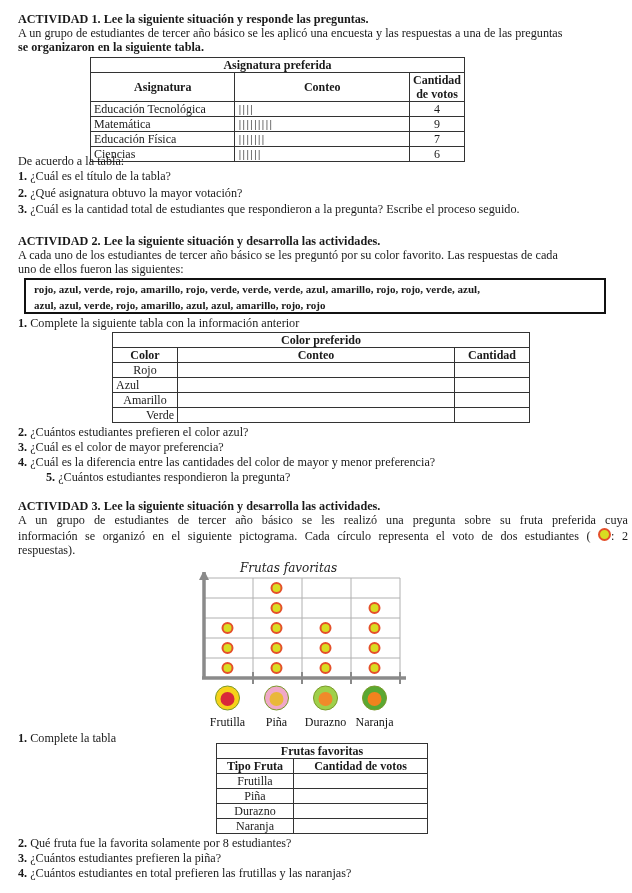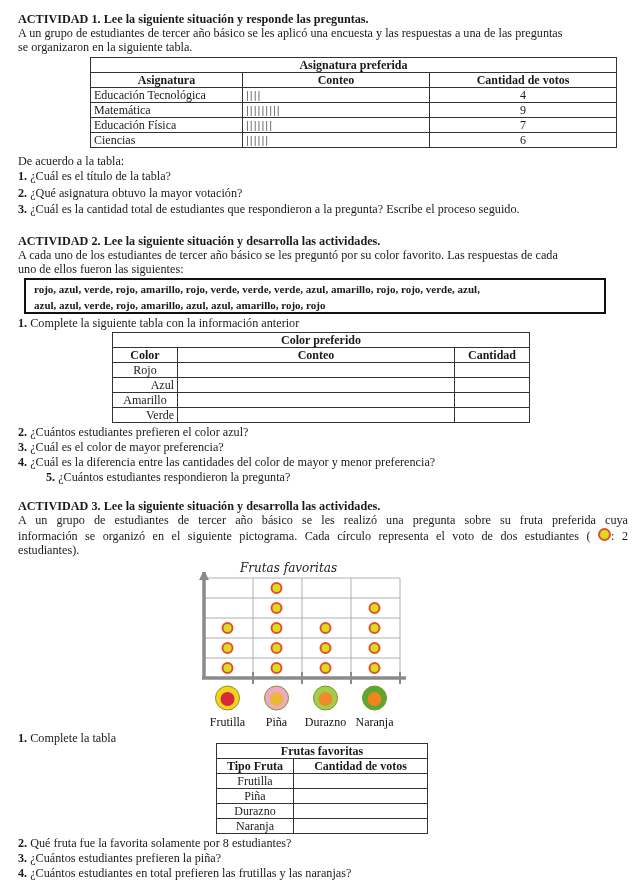--- a/index.html
+++ b/index.html
@@ -16,23 +16,23 @@
   .colorbox { position:absolute; left:24px; top:278px; width:582px; height:36px; border:2.5px solid #111;
               font-weight:bold; padding:1px 0 8px 8px; box-sizing:border-box; font-size:11px; line-height:16px; }
   .legend-dot { display:inline-block; width:9px; height:9px; border-radius:50%; background:#d8dd22; border:2px solid #e4502a; vertical-align:-1px; }
   .picto-title { position:absolute; left:240px; top:561px; font-family:"DejaVu Serif", serif; font-style:italic; font-size:12px; color:#222; }
 </style>
 </head>
 <body>
 
 <div class="line b" style="top:12px;">ACTIVIDAD 1.  Lee la siguiente situación y responde las preguntas.</div>
 <div class="line" style="top:26px;">A un grupo de estudiantes de tercer año básico se les aplicó una encuesta y las respuestas a una de las preguntas</div>
-<div class="line" style="top:40px;">se organizaron en la siguiente tabla.</div>
-
-<table style="left:90px; top:57px; width:527px;">
+<div class="line" style="top:40px;font-weight:bold;">se organizaron en la siguiente tabla.</div>
+
+<table style="left:90px; top:57px; width:375px;">
   <tbody>
       <tr>
         <th colspan="3">Asignatura preferida</th>
       </tr>
   <tr>
     <th style="width:145px;">Asignatura</th>
     <th style="width:180px;">Conteo</th>
     <th>Cantidad de votos</th>
   </tr>
   <tr>
@@ -83,21 +83,21 @@
     <th style="width:58px;">Color</th>
     <th style="width:270px;">Conteo</th>
     <th>Cantidad</th>
   </tr>
   <tr>
     <td style="text-align:center;">Rojo</td>
     <td></td>
     <td></td>
   </tr>
   <tr>
-    <td style="text-align:right;">Azul</td>
+    <td style="text-align:left;">Azul</td>
     <td></td>
     <td></td>
   </tr>
   <tr>
     <td style="text-align:center;">Amarillo</td>
     <td></td>
     <td></td>
   </tr>
   <tr>
     <td style="text-align:right;">Verde</td>
@@ -108,21 +108,21 @@
   </table>
 
 <div class="line" style="top:425px;"><span class="b">2.</span><span> ¿Cuántos estudiantes prefieren el color azul?</span></div>
 <div class="line" style="top:440px;"><span class="b">3.</span><span> ¿Cuál es el color de mayor preferencia?</span></div>
 <div class="line" style="top:455px;"><span class="b">4.</span><span> ¿Cuál es la diferencia entre las cantidades del color de mayor y menor preferencia?</span></div>
 <div class="line" style="top:470px;padding-left:28px;"><span class="b">5.</span><span> ¿Cuántos estudiantes respondieron la pregunta?</span></div>
 
 <div class="line b" style="top:499px;">ACTIVIDAD 3.  Lee la siguiente situación y desarrolla las actividades.</div>
 <div class="line just" style="top:513px;">A un grupo de estudiantes de tercer año básico se les realizó una pregunta sobre su fruta preferida cuya</div>
 <div class="line just" style="top:528px;"><span>información se organizó en el siguiente pictograma. Cada círculo representa el voto de dos estudiantes (</span> <span class="legend-dot"></span><span>: 2</span></div>
-<div class="line" style="top:543px;">estudiantes).</div>
+<div class="line" style="top:543px;">respuestas).</div>
 
 <div class="picto-title">Frutas favoritas</div>
 <svg id="picto" class="abs" style="left:190px; top:572px;" width="230" height="160">
     <line x1="14" y1="6" x2="210" y2="6" stroke="#b0b0b0" stroke-width="1"></line>
     <line x1="14" y1="26" x2="210" y2="26" stroke="#b0b0b0" stroke-width="1"></line>
     <line x1="14" y1="46" x2="210" y2="46" stroke="#b0b0b0" stroke-width="1"></line>
     <line x1="14" y1="66" x2="210" y2="66" stroke="#b0b0b0" stroke-width="1"></line>
     <line x1="14" y1="86" x2="210" y2="86" stroke="#b0b0b0" stroke-width="1"></line>
     <line x1="14" y1="106" x2="210" y2="106" stroke="#b0b0b0" stroke-width="1"></line>
     <line x1="63" y1="6" x2="63" y2="106" stroke="#b0b0b0" stroke-width="1"></line>

